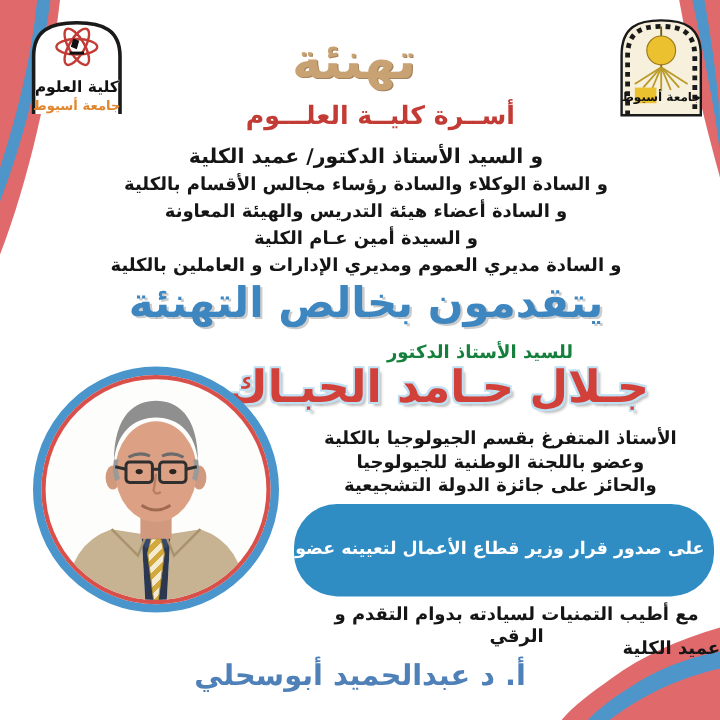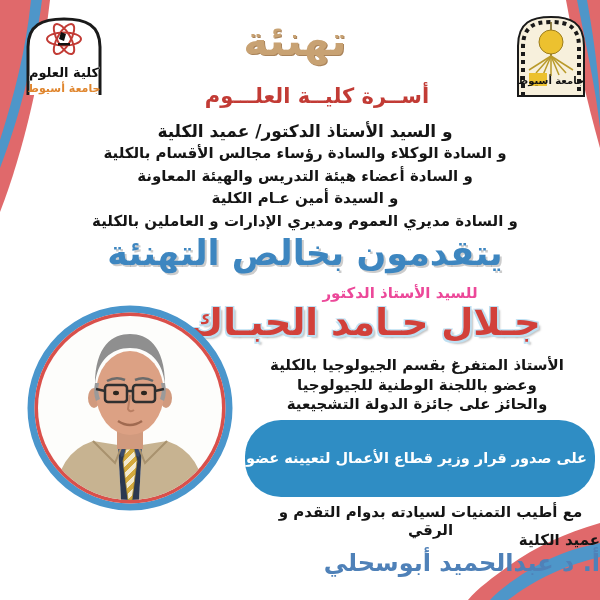--- a/index.html
+++ b/index.html
@@ -3,41 +3,41 @@
 <meta charset="utf-8">
 <style>
   html,body{margin:0;padding:0;}
   .poster{
     position:relative; width:600px; height:600px; background:#ffffff;
     overflow:hidden; font-family:"DejaVu Sans",sans-serif; direction:rtl;
   }
   .abs{position:absolute;}
 
   .calligraphy{
-    left:145px; top:16px; width:300px; text-align:center;
+    left:145px; top:26px; width:300px; text-align:center;
     font-size:42px; font-weight:bold; color:#c8a273;
     text-shadow:1px 1px 0 #a9835a;
   }
   .org-line{
     left:17px; top:84px; width:600px; text-align:center;
     font-size:21px; font-weight:bold; color:#c23b35;
   }
   .greeters{
     left:5px; top:120px; width:600px; text-align:center;
     font-size:15px; font-weight:bold; color:#151515; line-height:22.4px;
   }
   .greeters .line:first-child{font-size:17px;}
   .congrats{
     left:5px; top:233px; width:600px; text-align:center;
     font-size:35px; font-weight:bold; color:#3d86c0;
     text-shadow:2px 2px 0 rgba(110,110,110,0.35);
   }
   .intro{
     left:200px; top:284px; width:400px; text-align:center;
-    font-size:15px; font-weight:bold; color:#ec4899;
+    font-size:15px; font-weight:bold; color:#15803d;
   }
   .honoree-name{
     left:65px; top:301px; width:600px; text-align:center;
     font-size:37px; font-weight:bold; color:#d2403a;
     text-shadow:
       -1.5px -1.5px 0 #bfe0f2, 1.5px -1.5px 0 #bfe0f2,
       -1.5px 1.5px 0 #bfe0f2, 1.5px 1.5px 0 #bfe0f2,
       3px 3px 2px rgba(120,120,120,0.45);
   }
   .titles{
@@ -53,21 +53,21 @@
   }
   .wishes{
     left:258px; top:503px; width:345px; text-align:center;
     font-size:15px; font-weight:bold; color:#151515;
   }
   .dean-title{
     left:0; top:531px; width:600px; 
     font-size:15px; font-weight:bold; color:#151515;
   }
   .dean-name{
-    left:0; top:549px; width:600px; text-align:right;
+    left:0; top:549px; width:600px; text-align:center;
     font-size:24px; font-weight:bold; color:#4f81b8;
   }
   .photo-wrap{left:25px; top:303px; width:210px; height:210px;}
   .ribbon-tl{left:0; top:0;}
   .ribbon-tr{right:0; top:0;}
   .ribbon-br{right:0; bottom:0;}
   .logo-faculty{left:20px; top:13px;}
   .logo-univ{left:512px; top:12px;}
   svg text{font-family:"DejaVu Sans",sans-serif;}
 </style>

